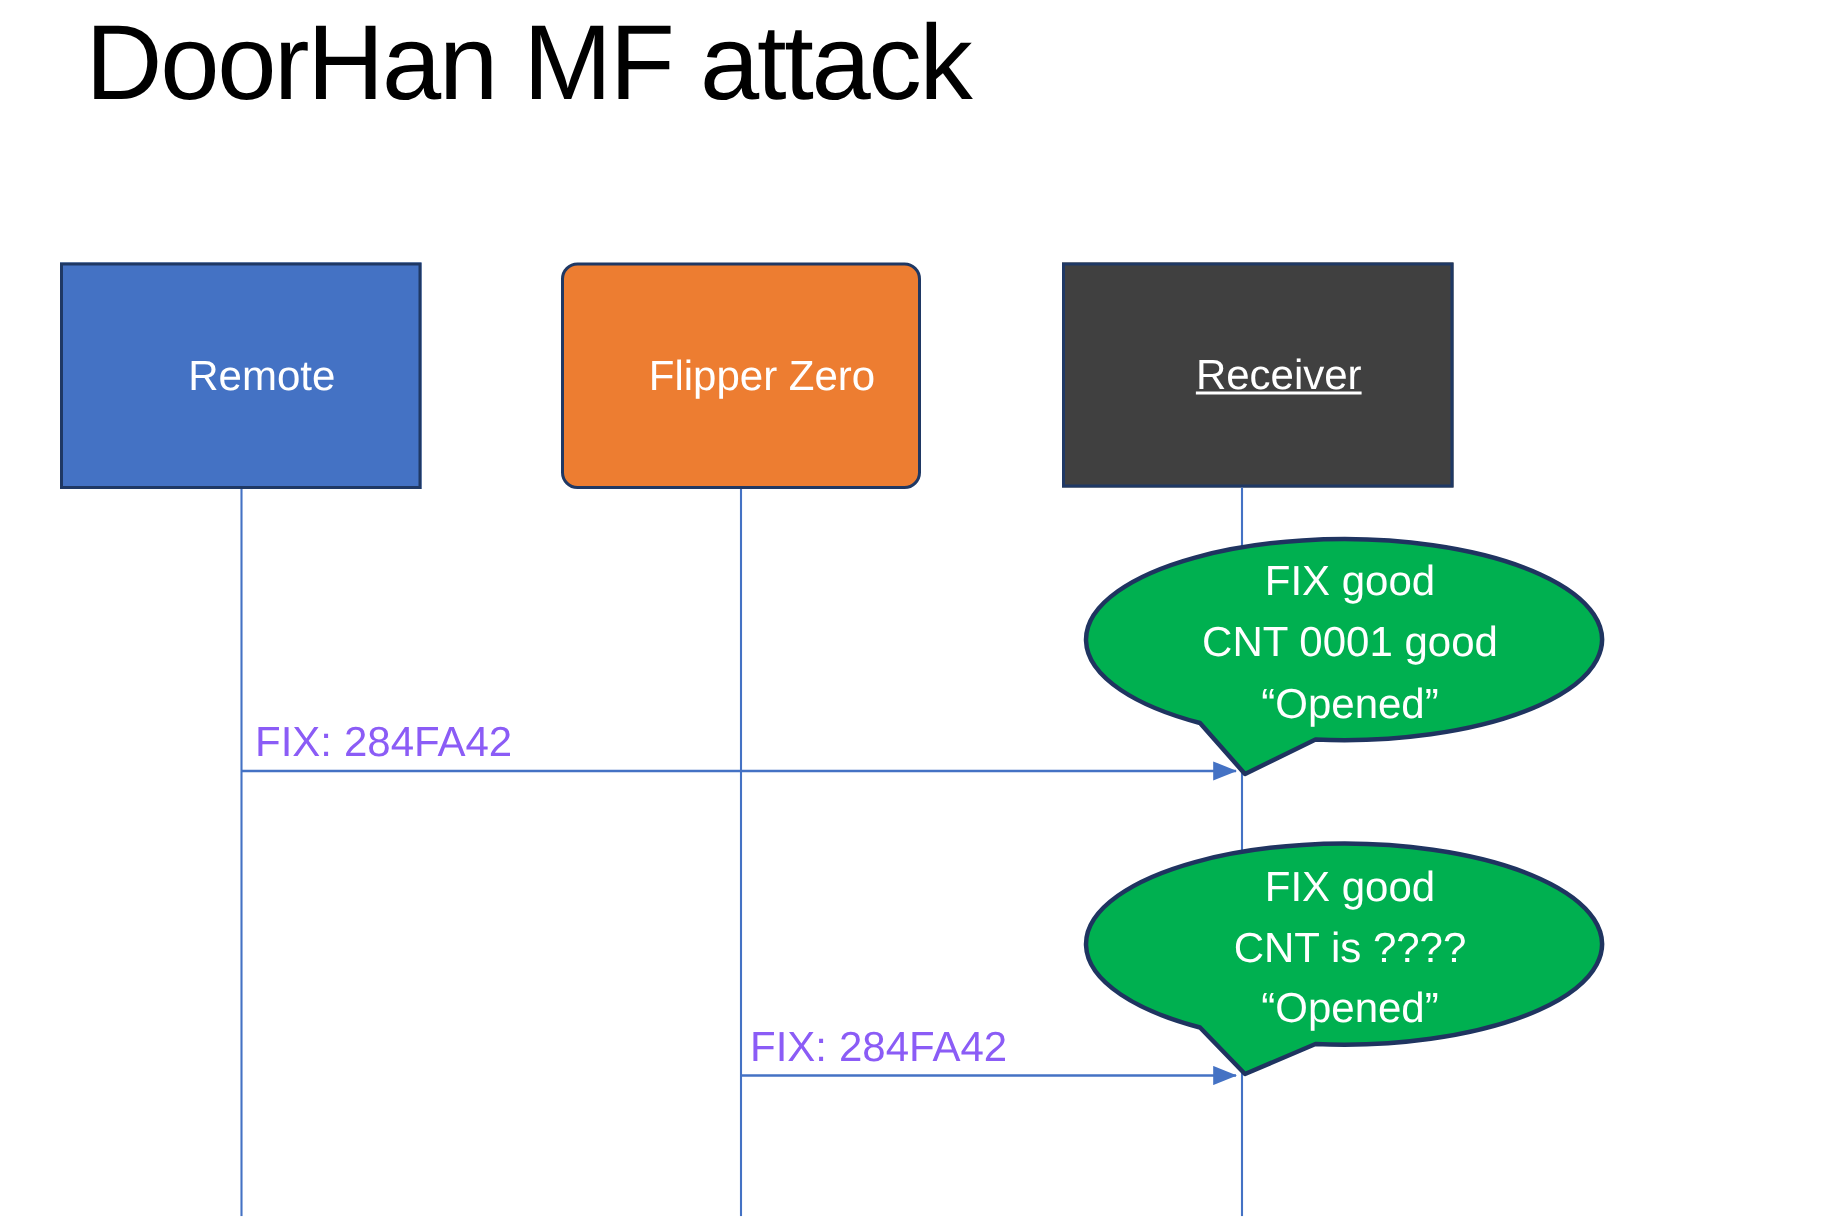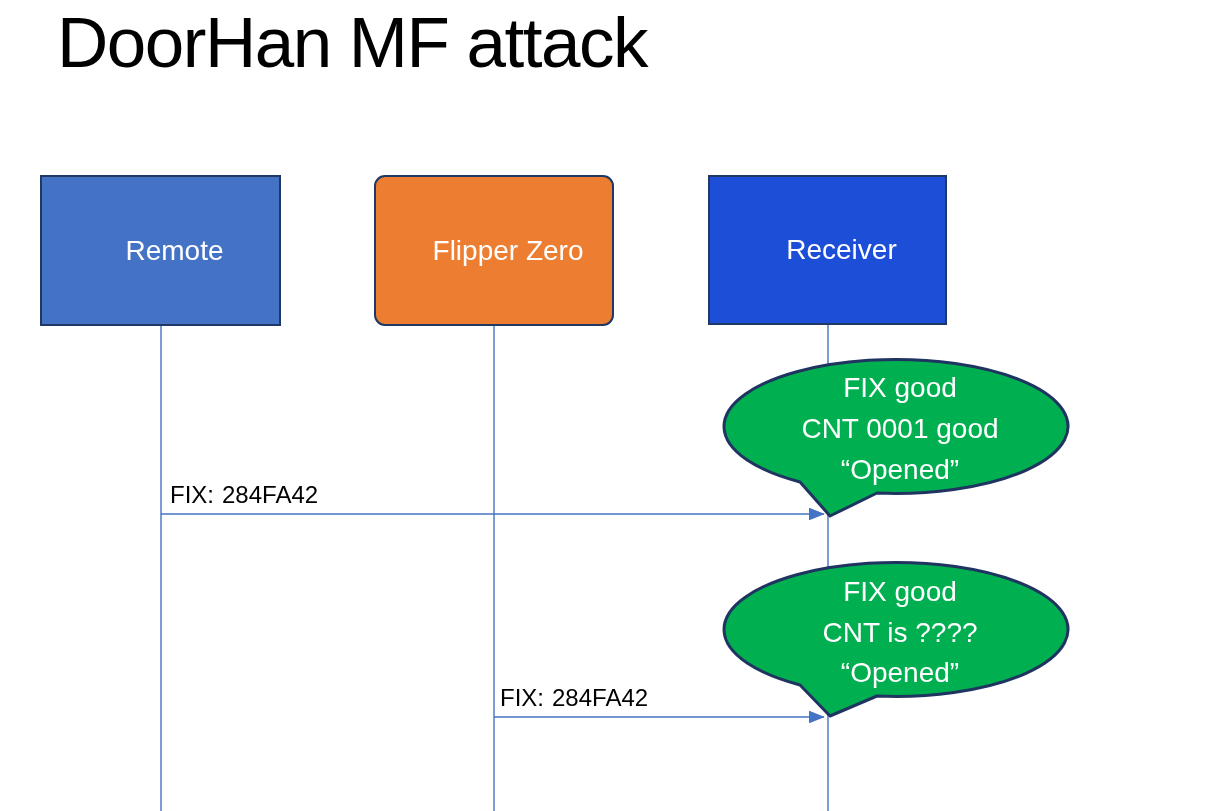--- a/index.html
+++ b/index.html
@@ -28,23 +28,23 @@
     justify-content: center;
     color: #ffffff;
     font-size: 28px;
     border: 2.5px solid #1f3864;
     box-sizing: border-box;
     white-space: nowrap;
     padding-left: 28px;
   }
   .actor-remote   { left: 40px;  top: 175px; width: 241px; height: 151px; background: #4472c4; }
   .actor-flipper  { left: 374px; top: 175px; width: 240px; height: 151px; background: #ed7d31; border-radius: 11px; }
-  .actor-receiver { left: 708px; top: 175px; width: 239px; height: 150px; background: #1d4ed8; }
+  .actor-receiver { left: 708px; top: 175px; width: 261px; height: 150px; background: #404040; text-decoration: underline; }
   .diagram-layer { position: absolute; left: 0; top: 0; width: 1216px; height: 811px; }
-  .msg-block { position: absolute; font-size: 24px; color: #000000; }
+  .msg-block { position: absolute; font-size: 28px; color: #8b5cf6; }
   .msg-block-1 { left: 170px; top: 475px; }
   .msg-block-2 { left: 500px; top: 678px; }
   .msg-line { height: 40px; line-height: 40px; white-space: nowrap; }
   .msg-label { margin-right: 8px; }
   .hl { background: #ffff00; padding: 3px 4px; }
   .sq {
     text-decoration-line: underline;
     text-decoration-style: wavy;
     text-decoration-color: #e8392b;
     text-decoration-thickness: 2px;

